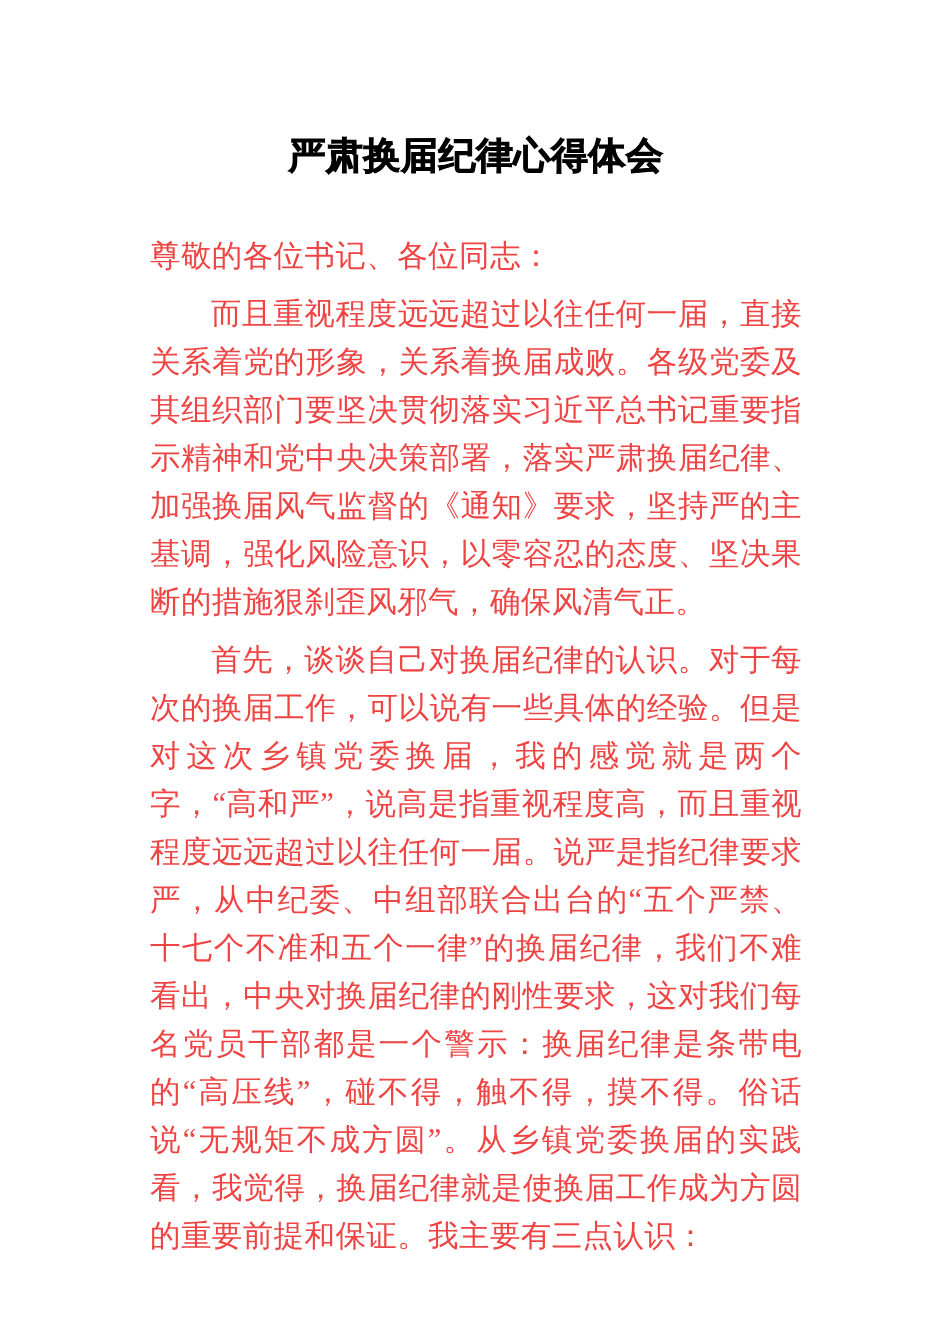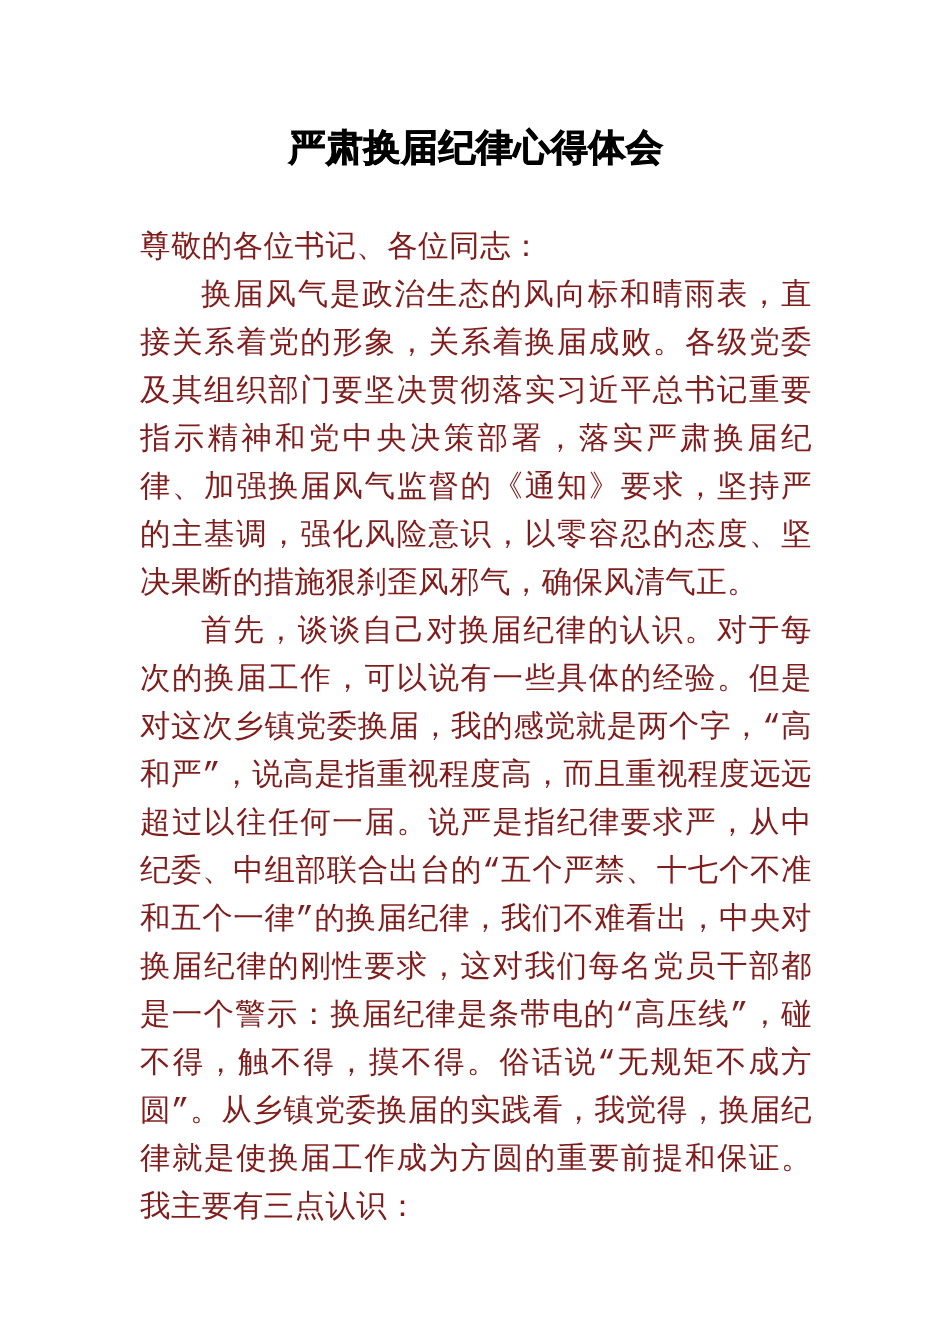--- a/index.html
+++ b/index.html
@@ -15,21 +15,21 @@
     height: 1344px;
     background: #ffffff;
     margin: 0 auto;
     overflow: hidden;
     box-sizing: border-box;
   }
 
   .doc-body {
     position: absolute;
     left: 140px;
-    top: 4px;
+    top: 12px;
     width: 672px;
   }
 
   .doc-title {
     font-family: "DejaVu Sans", "Liberation Sans", sans-serif;
     font-weight: 900;
     font-size: 37px;
     line-height: 1.2;
     color: #000000;
     text-align: center;
@@ -37,25 +37,25 @@
     margin: 0;
     padding-top: 122px;
     -webkit-text-stroke: 0.9px #000000;
   }
 
   .paragraphs {
     margin-top: 54px;
   }
 
   p.para {
-    font-family: Liberation Mono, monospace;
+    font-family: Liberation Serif, serif;
     font-size: 30.5px;
     line-height: 48px;
-    color: #7f1d1d;
-    margin: 0;
+    color: #ef4444;
+    margin: 10px;
     padding: 0;
     text-align: justify;
     text-justify: inter-character;
     letter-spacing: 0.4px;
     word-break: break-all;
     hyphens: none;
   }
 
   p.para.indent {
     text-indent: 2em;
@@ -72,21 +72,21 @@
 
   <div class="doc-body">
 
     <h1 class="doc-title">严肃换届纪律心得体会</h1>
 
     <div class="paragraphs">
 
       <p class="para noindent">尊敬的各位书记、各位同志：</p>
 
 
-      <p class="para indent">换届风气是政治生态的风向标和晴雨表，直接关系着党的形象，关系着换届成败。各级党委及其组织部门要坚决贯彻落实习近平总书记重要指示精神和党中央决策部署，落实严肃换届纪律、加强换届风气监督的《通知》要求，坚持严的主基调，强化风险意识，以零容忍的态度、坚决果断的措施狠刹歪风邪气，确保风清气正。</p>
+      <p class="para indent">而且重视程度远远超过以往任何一届，直接关系着党的形象，关系着换届成败。各级党委及其组织部门要坚决贯彻落实习近平总书记重要指示精神和党中央决策部署，落实严肃换届纪律、加强换届风气监督的《通知》要求，坚持严的主基调，强化风险意识，以零容忍的态度、坚决果断的措施狠刹歪风邪气，确保风清气正。</p>
 
       <p class="para indent">首先，谈谈自己对换届纪律的认识。对于每次的换届工作，可以说有一些具体的经验。但是对这次乡镇党委换届，我的感觉就是两个字，“高和严”，说高是指重视程度高，而且重视程度远远超过以往任何一届。说严是指纪律要求严，从中纪委、中组部联合出台的“五个严禁、十七个不准和五个一律”的换届纪律，我们不难看出，中央对换届纪律的刚性要求，这对我们每名党员干部都是一个警示：换届纪律是条带电的“高压线”，碰不得，触不得，摸不得。俗话说“无规矩不成方圆”。从乡镇党委换届的实践看，我觉得，换届纪律就是使换届工作成为方圆的重要前提和保证。我主要有三点认识：</p>
 
     </div>
 
   </div>
 
 </div>
 
 </body></html>

